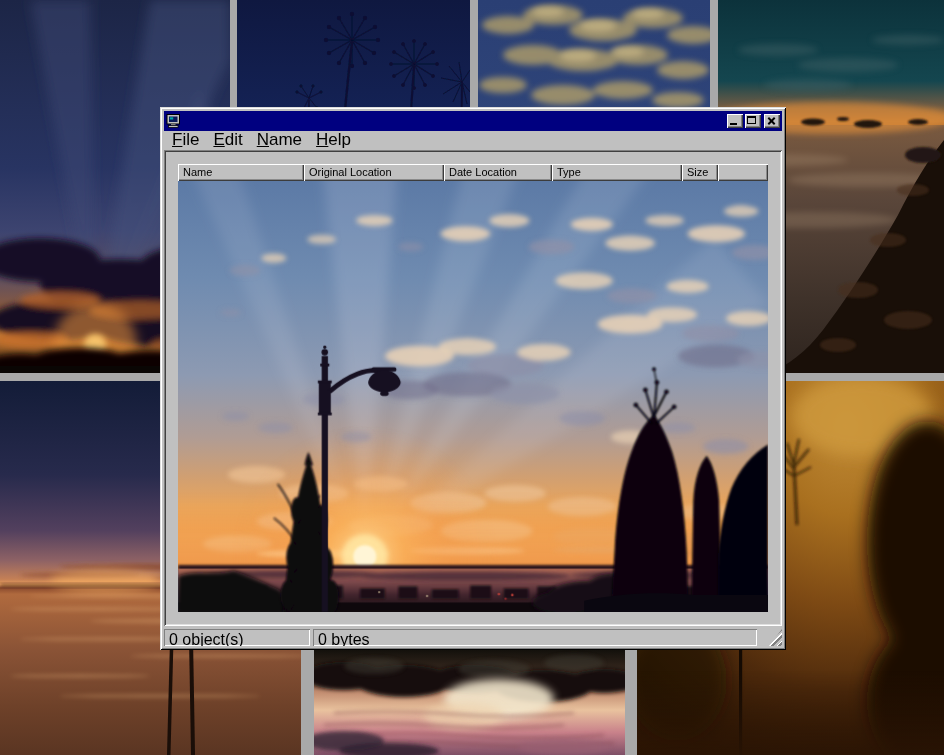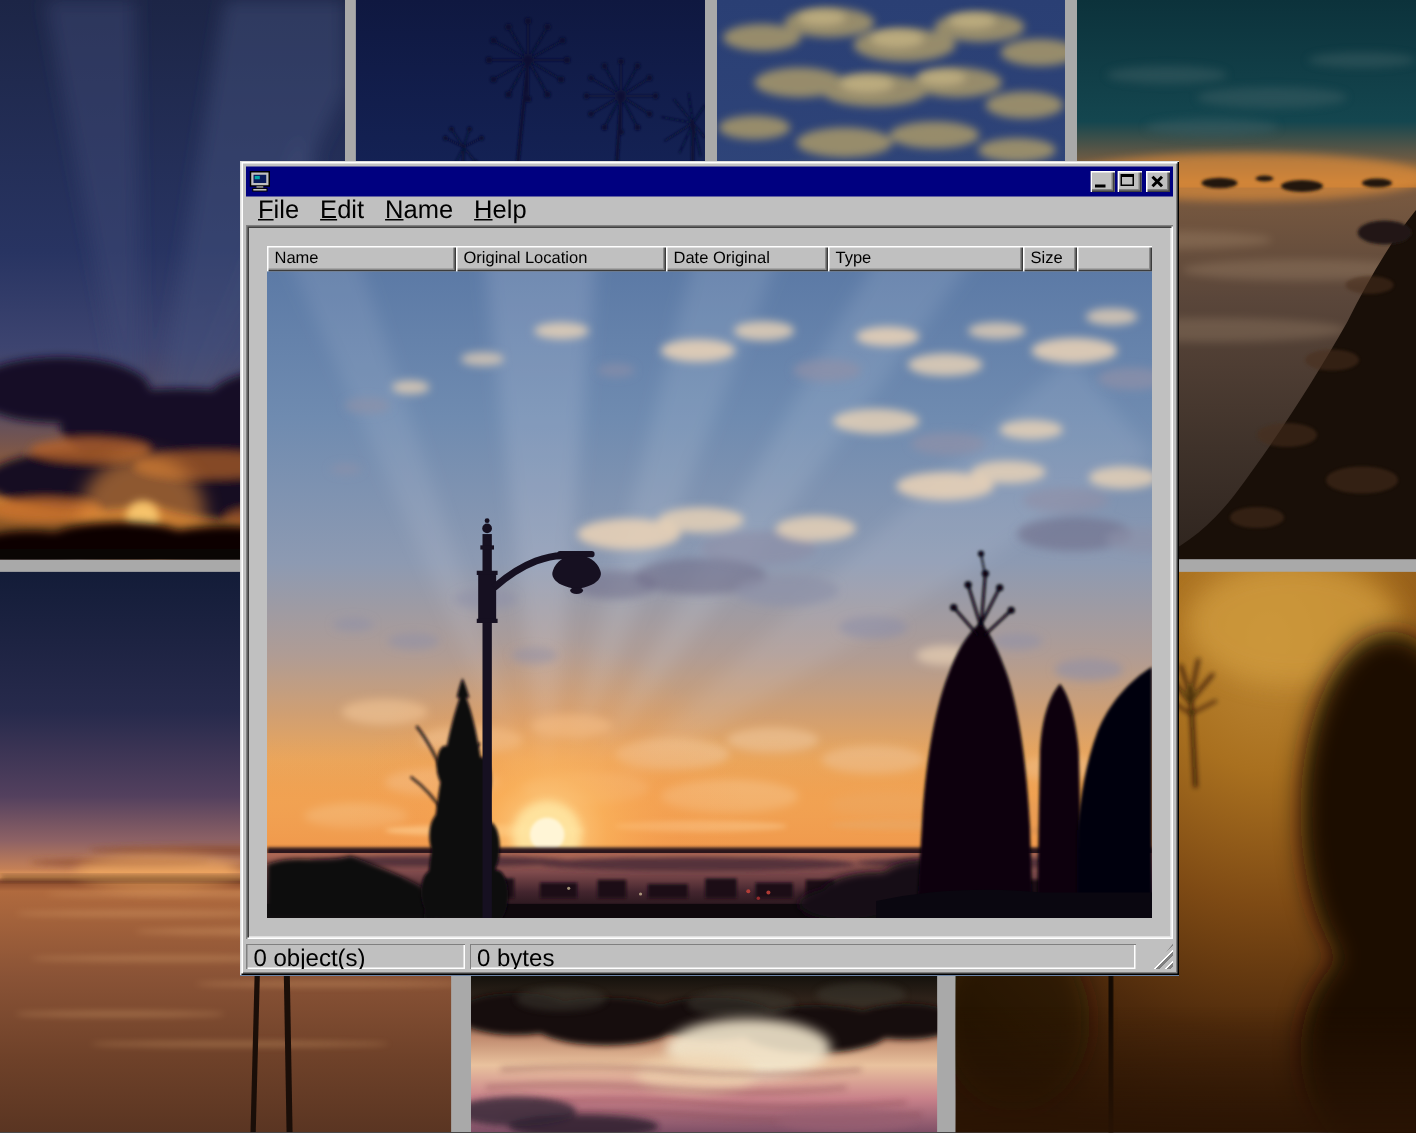--- a/index.html
+++ b/index.html
@@ -481,21 +481,21 @@
       <span class="mi">File</span>
       <span class="mi">Edit</span>
       <span class="mi">Name</span>
       <span class="mi">Help</span>
     </div>
 
     <div class="listview">
       <div class="hdr">
         <span class="hc c0">Name</span>
         <span class="hc c1">Original Location</span>
-        <span class="hc c2">Date Original</span>
+        <span class="hc c2">Date Location</span>
         <span class="hc c3">Type</span>
         <span class="hc c4">Size</span>
         <span class="hc cf"></span>
       </div>
 
       <div class="client">
 
         <svg viewBox="0 0 616 458" preserveAspectRatio="none">
           <defs>
             <linearGradient id="pSky" x1="0" y1="0" x2="0" y2="1">

